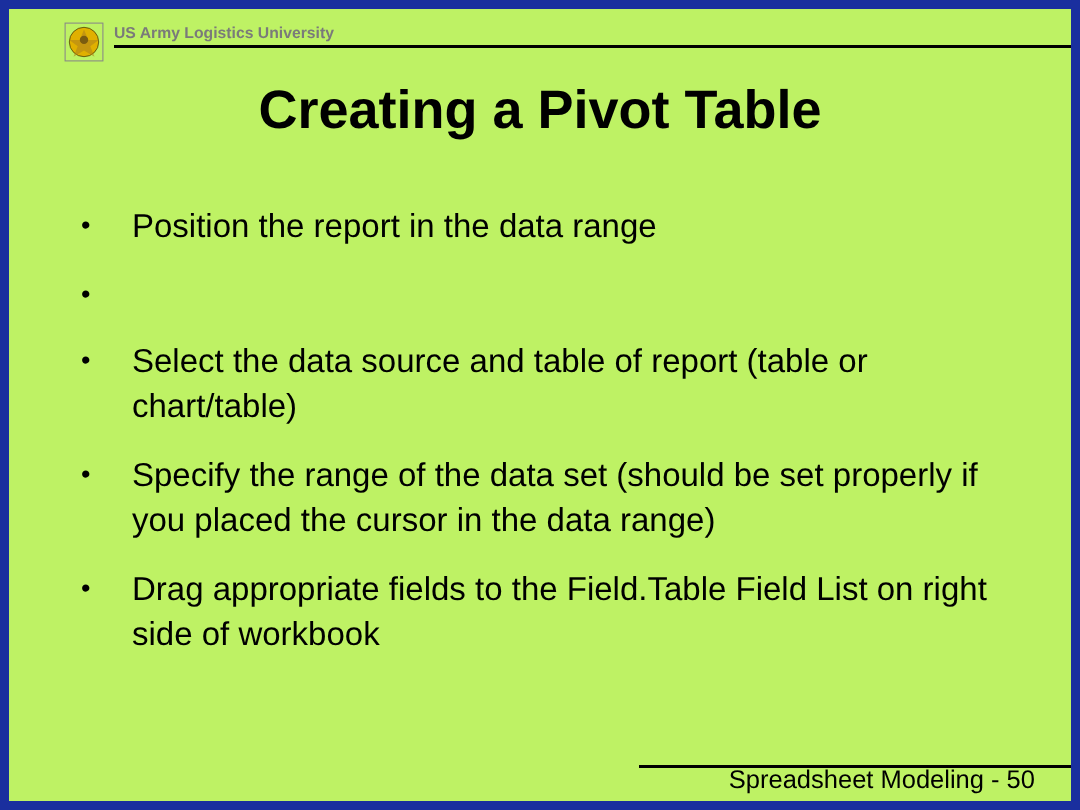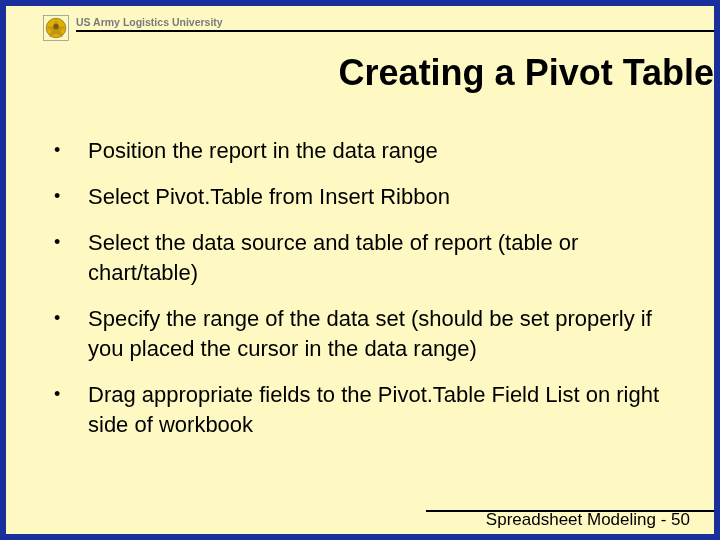--- a/index.html
+++ b/index.html
@@ -1,21 +1,21 @@
 <!DOCTYPE html>
 <html><head>
 <meta charset="utf-8">
 <style>
   * { box-sizing: border-box; margin: 0; padding: 0; }
   html, body { width: 720px; height: 540px; font-family: Arial, Helvetica, sans-serif; background: #fff; }
   .slide {
     width: 720px;
     height: 540px;
     position: relative;
-    background: #fef9c3;
+    background: #bef264;
     border: 6px solid #1a2f9e;
   }
   .header {
     position: absolute;
     top: 8px;
     left: 36px;
     right: 36px;
     display: flex;
     align-items: center;
     gap: 8px;
@@ -40,21 +40,21 @@
     font-size: 10.5px;
     font-weight: bold;
     color: #7a7a7a;
     white-space: nowrap;
   }
   .title {
     position: absolute;
     top: 46px;
     left: 0;
     right: 0;
-    text-align: right;
+    text-align: center;
     font-size: 36px;
     font-weight: bold;
     color: #000;
   }
   .body {
     position: absolute;
     top: 130px;
     left: 48px;
     right: 44px;
   }
@@ -114,33 +114,32 @@
   <div class="title">Creating a Pivot Table</div>
 
   <div class="body">
     <ul>
       <li>
         <span class="bullet">•</span>
         <span class="item-text">Position the report in the data range</span>
       </li>
       <li>
         <span class="bullet">•</span>
-        <span class="item-text">Select Pivot.Table from Insert Ribbon</span>
       </li>
       <li>
         <span class="bullet">•</span>
         <span class="item-text">Select the data source and table of report (table or chart/table)</span>
       </li>
       <li>
         <span class="bullet">•</span>
         <span class="item-text">Specify the range of the data set (should be set properly if you placed the cursor in the data range)</span>
       </li>
       <li>
         <span class="bullet">•</span>
-        <span class="item-text">Drag appropriate fields to the Pivot.Table Field List on right side of workbook</span>
+        <span class="item-text">Drag appropriate fields to the Field.Table Field List on right side of workbook</span>
       </li>
     </ul>
   </div>
 
   <div class="footer-line"></div>
   <div class="footer">Spreadsheet Modeling - 50</div>
 
 </div>
 
 </body></html>

